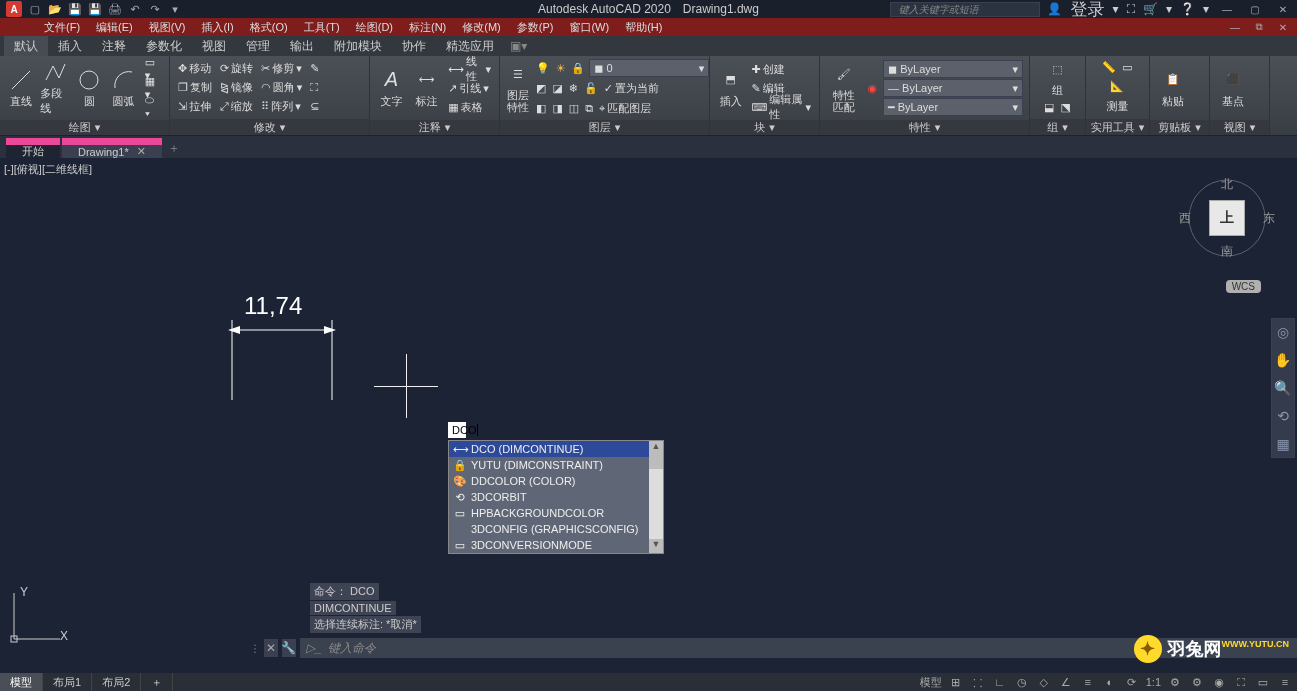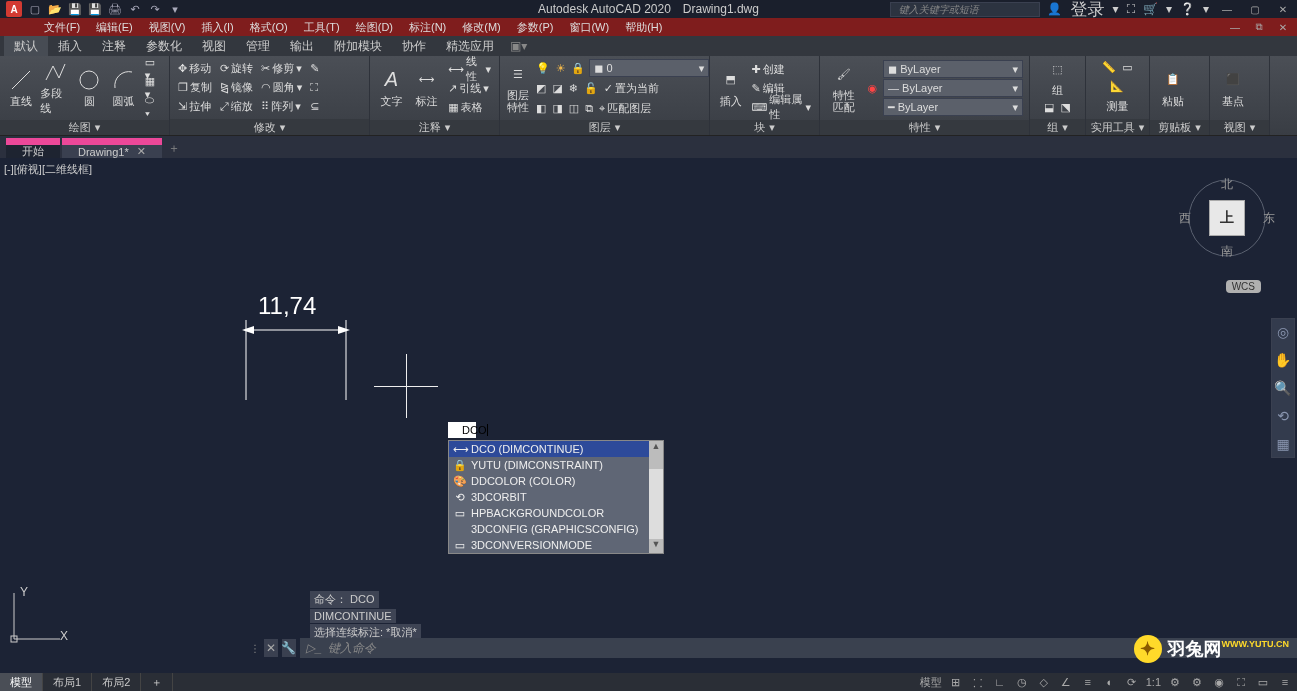--- a/index.html
+++ b/index.html
@@ -63,32 +63,32 @@
 .viewport-label { position: absolute; left: 4px; top: 4px; font-size: 11px; color: #ccc; }
 .viewcube { position: absolute; right: 30px; top: 20px; width: 80px; height: 80px; display: flex; align-items: center; justify-content: center; }
 .vc-center { width: 36px; height: 36px; background: #e8e8e8; color: #333; display: flex; align-items: center; justify-content: center; font-size: 14px; font-weight: bold; border: 1px solid #aaa; }
 .vc-n { position: absolute; top: -2px; left: 50%; transform: translateX(-50%); color: #999; font-size: 12px; }
 .vc-s { position: absolute; bottom: -2px; left: 50%; transform: translateX(-50%); color: #999; font-size: 12px; }
 .vc-e { position: absolute; right: -8px; top: 50%; transform: translateY(-50%); color: #999; font-size: 12px; }
 .vc-w { position: absolute; left: -8px; top: 50%; transform: translateY(-50%); color: #999; font-size: 12px; }
 .wcs-badge { position: absolute; right: 36px; top: 122px; background: #b0b0b0; color: #333; font-size: 10px; padding: 1px 6px; border-radius: 4px; }
 .navbar { position: absolute; right: 2px; top: 160px; width: 24px; background: rgba(120,130,150,0.25); border: 1px solid #3a4050; display: flex; flex-direction: column; align-items: center; padding: 4px 0; gap: 10px; }
 .navbar .ni { width: 18px; height: 18px; color: #8a96b0; font-size: 14px; display: flex; align-items: center; justify-content: center; }
-.dim { position: absolute; left: 240px; top: 150px; }
+.dim { position: absolute; left: 226px; top: 150px; }
 .dim-text { font-size: 24px; color: #fff; font-family: Arial; }
 .crosshair { position: absolute; left: 406px; top: 228px; }
 .crosshair .h { position: absolute; width: 64px; height: 1px; background: #eee; top: 0; left: -32px; }
 .crosshair .v { position: absolute; height: 64px; width: 1px; background: #eee; left: 0; top: -32px; }
-.cmd-input-inline { position: absolute; left: 448px; top: 264px; width: 18px; height: 16px; background: #fff; color: #000; font-size: 11px; padding: 0 14px; display: flex; align-items: center; }
+.cmd-input-inline { position: absolute; left: 448px; top: 264px; width: 18px; height: 16px; background: #fff; color: #000; font-size: 11px; padding: 0 4px; display: flex; align-items: center; }
 .auto-list { position: absolute; left: 448px; top: 282px; width: 216px; background: #5f6675; border: 1px solid #888; }
 .auto-list .item { height: 16px; display: flex; align-items: center; padding: 0 4px; font-size: 11px; color: #eee; gap: 4px; }
 .auto-list .item.sel { background: #2d4a9a; }
 .auto-list .sb { position: absolute; right: 0; top: 0; width: 14px; height: 100%; background: #bcbcbc; }
 .auto-list .sb .thumb { background: #ddd; height: 70px; margin-top: 14px; }
-.cmd-hist { position: absolute; left: 310px; bottom: 32px; font-size: 11px; }
+.cmd-hist { position: absolute; left: 310px; bottom: 40px; font-size: 11px; }
 .cmd-hist .line { background: #3e4454; padding: 1px 4px; margin-top: 1px; color: #ccc; display: inline-block; }
 .cmd-line { position: absolute; left: 250px; right: 0; bottom: 14px; height: 22px; display: flex; align-items: center; gap: 4px; }
 .cmd-line .closer { background: #3a4050; width: 14px; height: 18px; display: flex; align-items: center; justify-content: center; color: #aaa; }
 .cmd-line .main { flex: 1; background: #3a414f; height: 20px; display: flex; align-items: center; padding: 0 6px; gap: 6px; font-style: italic; color: #888; font-size: 12px; }
 .ucs { position: absolute; left: 6px; bottom: 26px; }
 .bottom { position: absolute; left: 0; right: 0; bottom: 0; height: 18px; background: #2a2e36; display: flex; align-items: center; }
 .bottom .mtab { padding: 0 10px; height: 18px; display: flex; align-items: center; font-size: 11px; color: #ccc; border-right: 1px solid #444; }
 .bottom .mtab.active { background: #4a4e56; color: #fff; }
 .bottom .right { position: absolute; right: 4px; height: 18px; display: flex; align-items: center; gap: 6px; font-size: 11px; color: #aaa; }
 .bottom .sico { width: 16px; height: 16px; display: flex; align-items: center; justify-content: center; }

